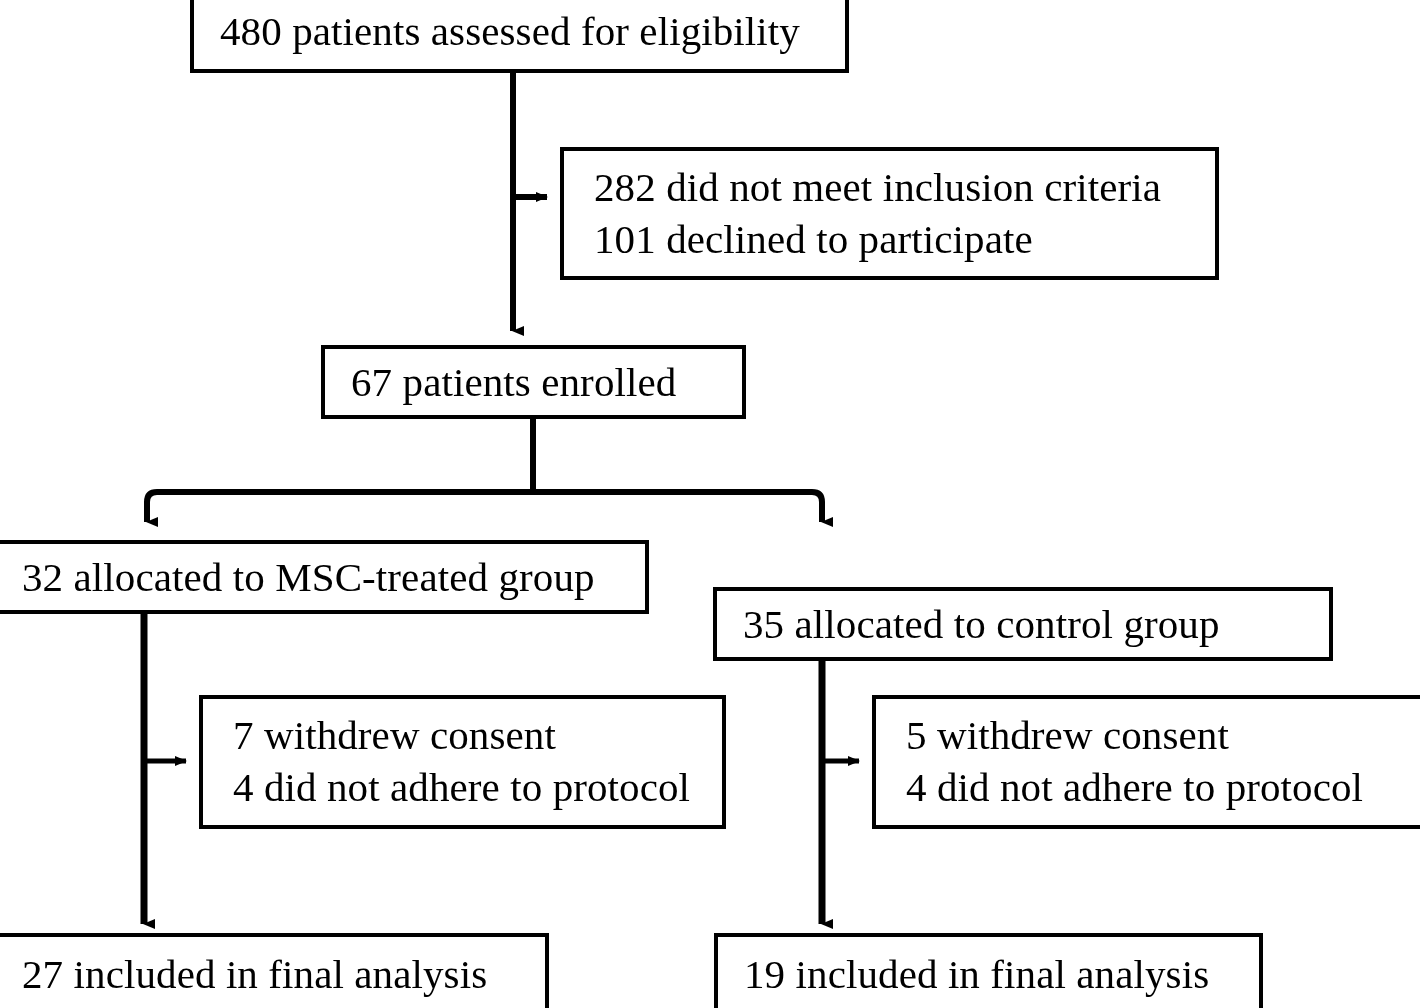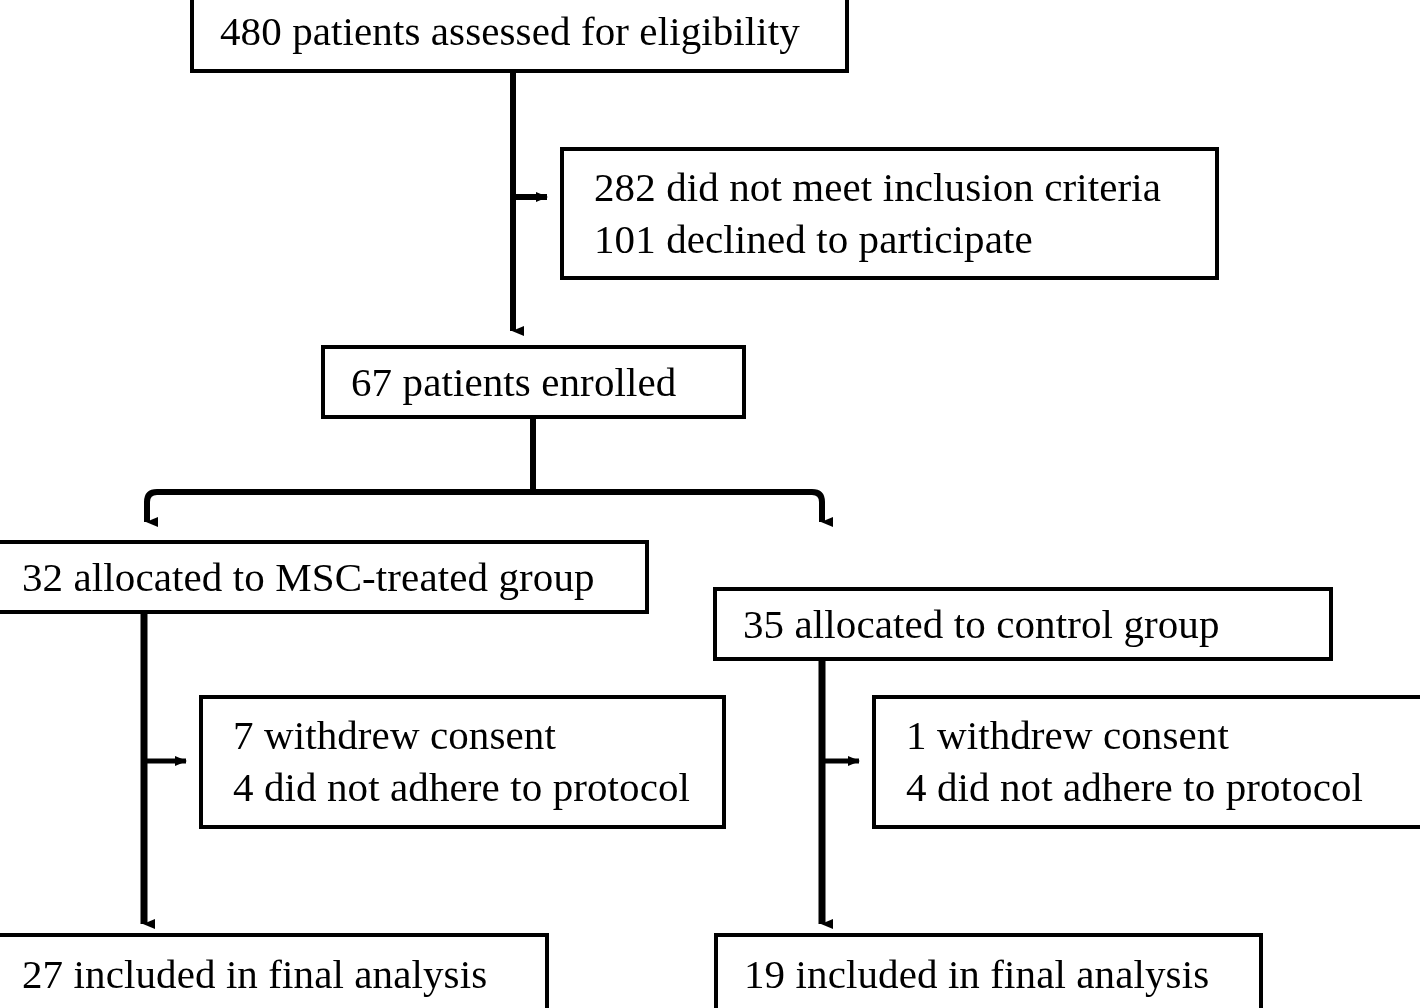--- a/index.html
+++ b/index.html
@@ -116,21 +116,21 @@
   <div class="node single" id="box-alloc-right">
     <span class="line">35 allocated to control group</span>
   </div>
 
   <div class="node two-line" id="box-excl-left">
     <span class="line">7 withdrew consent</span>
     <span class="line">4 did not adhere to protocol</span>
   </div>
 
   <div class="node two-line" id="box-excl-right">
-    <span class="line">1 withdrew consent</span>
+    <span class="line">5 withdrew consent</span>
     <span class="line">4 did not adhere to protocol</span>
   </div>
 
   <div class="node single" id="box-final-left">
     <span class="line">27 included in final analysis</span>
   </div>
 
   <div class="node single" id="box-final-right">
     <span class="line">19 included in final analysis</span>
   </div>

